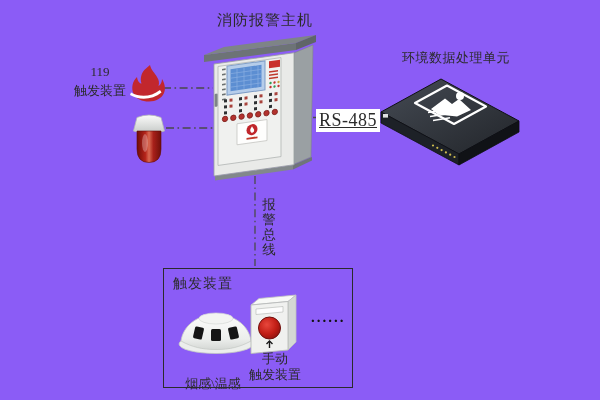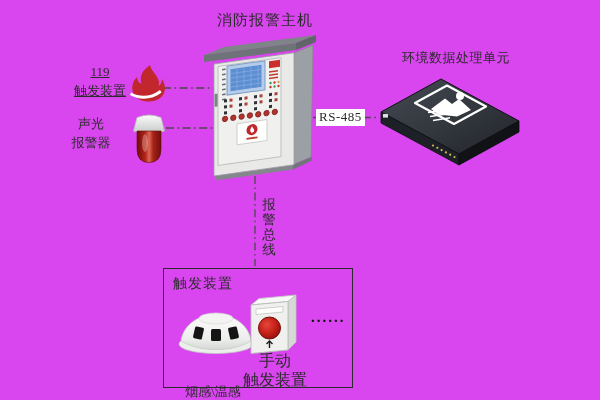--- a/index.html
+++ b/index.html
@@ -1,35 +1,35 @@
 <!DOCTYPE html>
 <html style="--flame_red: #c2272d; --siren_red: #b5241a; --alarm_red: #c0262b; --lcd_blue: #5c8ed2; --device_dark: #1d2127; --cabinet_gray: #7e8487; --line_gray: #4a4a4a; --text_dark: #2b2b2b;"><head>
 <meta charset="utf-8">
 <style>
   html,body{margin:0;padding:0;background:#fff;}
   .stage{
-    position:relative;width:600px;height:400px;background:#d946ef;overflow:hidden;
+    position:relative;width:600px;height:400px;background:#8b5cf6;overflow:hidden;
     font-family:"Liberation Serif","DejaVu Serif",serif;
     color:var(--text_dark,#2b2b2b);
   }
   svg.art{position:absolute;left:0;top:0;}
   .lbl{position:absolute;line-height:1.3;white-space:nowrap;}
   .ctr{text-align:center;}
   #title-lbl{left:185px;top:11px;width:160px;font-size:15px;letter-spacing:1px;}
-  #callcenter-lbl{left:60px;top:63px;width:80px;font-size:13px;line-height:1.45;text-decoration:underline;}
+  #callcenter-lbl{left:60px;top:63px;width:80px;font-size:13px;line-height:1.45;}
   #sounder-lbl{left:51px;top:115px;width:80px;font-size:13px;line-height:1.45;}
   #envunit-lbl{left:381px;top:50px;width:150px;font-size:13px;letter-spacing:0.5px;}
-  #rs485-lbl{left:316px;top:109px;font-size:13px;background:#fff;padding:0 3px;letter-spacing:0.5px;}
+  #rs485-lbl{left:316px;top:109px;font-size:18px;background:#fff;padding:0 3px;letter-spacing:0.5px;text-decoration:underline;}
   #bus-lbl{left:260px;top:197px;width:18px;font-size:13.5px;}
   #bus-lbl div{line-height:15px;text-align:center;}
   #triggerbox{position:absolute;left:163px;top:268px;width:190px;height:120px;
     border:1.5px solid #2b2b2b;box-sizing:border-box;background:transparent;}
   #trigger-title{left:9px;top:6px;font-size:14px;letter-spacing:1px;position:absolute;}
-  #detector-lbl{left:171px;top:384px;width:84px;font-size:13px;}
-  #manual-lbl{left:233px;top:351px;width:84px;font-size:16px;line-height:1.2;}
+  #detector-lbl{left:171px;top:376px;width:84px;font-size:13px;}
+  #manual-lbl{left:233px;top:351px;width:84px;font-size:13px;line-height:1.2;}
   #dots-lbl{left:311px;top:308px;font-size:15px;font-weight:bold;letter-spacing:2px;color:#111;}
 </style>
 </head>
 <body>
 
 <div class="stage">
 
   <svg class="art" width="600" height="400" viewBox="0 0 600 400">
     <defs>
       <linearGradient id="sirenG" x1="0" y1="0" x2="1" y2="0">
@@ -215,24 +215,20 @@
     </g>
   </svg>
 
   <div class="lbl ctr" id="title-lbl">消防报警主机</div>
 
   <div class="lbl ctr" id="callcenter-lbl">
     <div>119</div>
     <div>触发装置</div>
   </div>
 
-  <div class="lbl ctr" id="sounder-lbl">
-    <div>声光</div>
-    <div>报警器</div>
-  </div>
 
   <div class="lbl ctr" id="envunit-lbl">环境数据处理单元</div>
 
   <div class="lbl" id="rs485-lbl">RS-485</div>
 
   <div class="lbl" id="bus-lbl">
     <div>报</div>
     <div>警</div>
     <div>总</div>
     <div>线</div>

